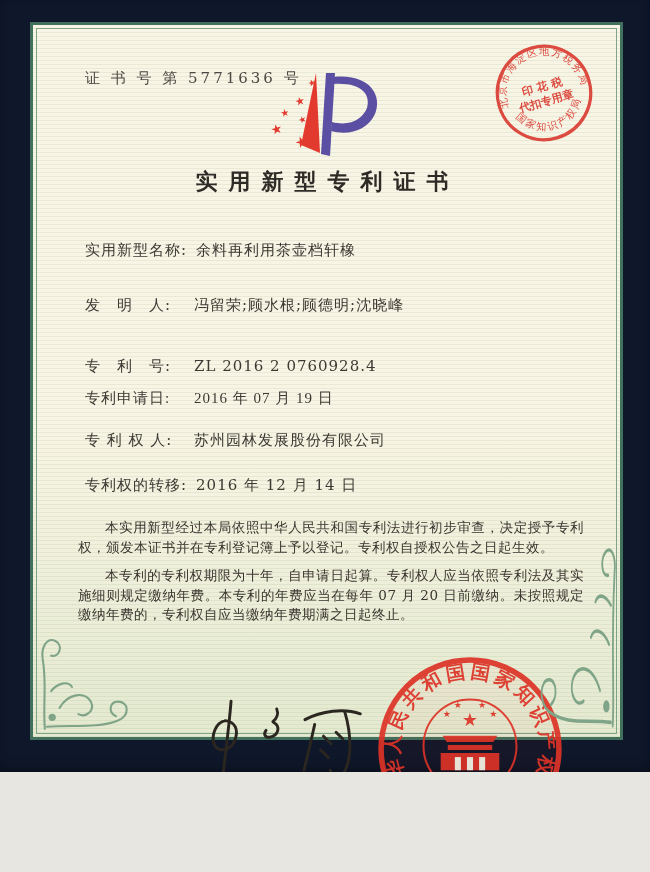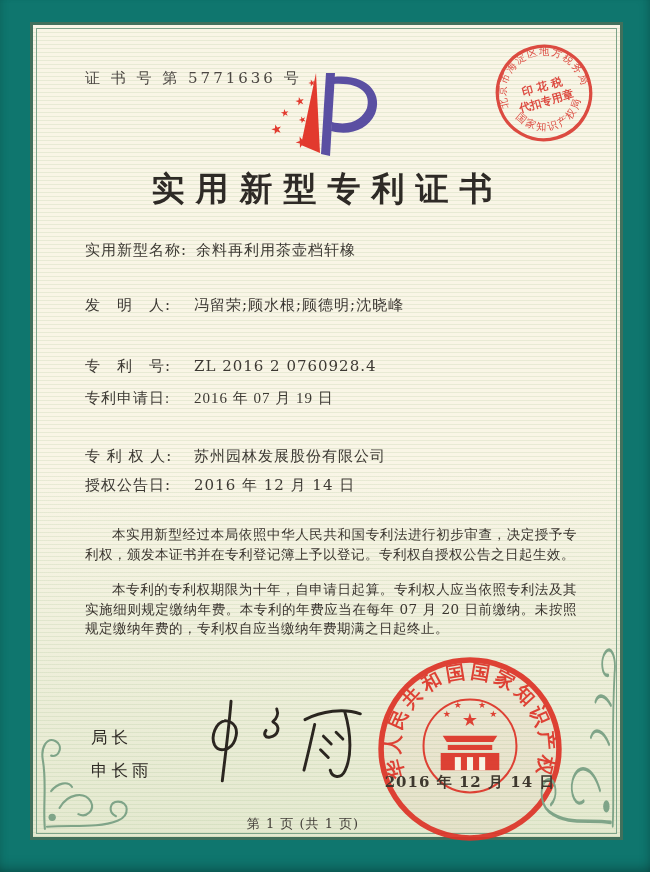--- a/index.html
+++ b/index.html
@@ -2,22 +2,22 @@
 <html><head>
 <meta charset="utf-8">
 <style>
   html,body{margin:0;padding:0;}
   body{
     width:650px;height:872px;
     font-family:"DejaVu Serif","Liberation Serif",serif;
     background:#e8e6e1;
   }
   .page{
-    position:relative;width:650px;height:872px;overflow:hidden;
-    background:#0f766e;
+    position:relative;width:650px;height:772px;overflow:hidden;
+    background:#0f172a;
     box-shadow:inset 0 -10px 14px -8px rgba(0,0,0,.35), inset -8px 0 12px -8px rgba(0,0,0,.2), inset 8px 0 12px -10px rgba(0,0,0,.15);
   }
   .cert{
     position:absolute;left:30px;top:22px;right:27px;bottom:32px;
     border:3px solid #41705c;
     background:
       repeating-linear-gradient(0deg, rgba(160,190,140,.20) 0px, rgba(160,190,140,.20) 1px, rgba(0,0,0,0) 1px, rgba(0,0,0,0) 4px),
       linear-gradient(180deg, rgba(214,226,192,0) 55%, rgba(203,218,180,.45) 100%),
       #f9f5e6;
   }
@@ -25,32 +25,32 @@
     position:absolute;left:3px;top:3px;right:3px;bottom:3px;
     border:1px solid #7da389;pointer-events:none;
   }
   .cert-no{
     position:absolute;left:52px;top:44px;
     font-size:15px;letter-spacing:3px;color:#4b4742;
   }
   .logo{position:absolute;left:236px;top:42px;width:130px;height:96px;}
   .title{
     position:absolute;left:0;right:0;top:142px;text-align:center;
-    font-size:33px;font-weight:600;letter-spacing:11px;padding-left:2px;
+    font-size:22px;font-weight:600;letter-spacing:11px;padding-left:2px;
     color:#2e2a26;
   }
   .field{position:absolute;left:52px;font-size:15px;color:#3c3933;white-space:nowrap;}
   .field .lbl{display:inline-block;min-width:100px;letter-spacing:1px;}
   .field .val{margin-left:9px;letter-spacing:1px;}
-  .f0{top:216px;} .f1{top:271px;} .f2{top:332px;} .f3{top:364px;font-family:Liberation Serif, serif;} .f4{top:406px;margin-top:16px;} .f5{top:451px;}
+  .f0{top:216px;} .f1{top:271px;} .f2{top:332px;} .f3{top:364px;font-family:Liberation Serif, serif;} .f4{top:406px;} .f5{top:451px;}
   .paras{
     position:absolute;left:36px;width:524px;top:484px;
     font-size:13.5px;line-height:19.5px;text-align:justify;color:#3a352f;
   }
-  .paras p{margin:16px;text-indent:2em;letter-spacing:.5px;}
+  .paras p{margin:9px;text-indent:2em;letter-spacing:.5px;}
   .director{position:absolute;left:58px;top:696px;font-size:16.5px;color:#2f2b26;letter-spacing:4px;}
   .director div{line-height:33px;}
   .signature{position:absolute;left:165px;top:668px;width:175px;height:98px;}
   .office-seal{position:absolute;left:341px;top:628px;width:192px;height:192px;opacity:.92;}
   .seal-date{
     position:absolute;left:341px;top:748px;width:192px;text-align:center;
     font-size:15px;letter-spacing:1px;color:#3e382e;font-weight:600;z-index:6;
   }
   .tax-stamp{position:absolute;left:455px;top:12px;width:112px;height:112px;transform:rotate(-16deg);opacity:.88;}
   .footer{
@@ -110,32 +110,28 @@
     <div class="field f2">
       <span class="lbl">专　利　号:</span><span class="val">ZL 2016 2 0760928.4</span>
     </div>
     <div class="field f3">
       <span class="lbl">专利申请日:</span><span class="val">2016 年 07 月 19 日</span>
     </div>
     <div class="field f4">
       <span class="lbl">专 利 权 人:</span><span class="val">苏州园林发展股份有限公司</span>
     </div>
     <div class="field f5">
-      <span class="lbl">授权公告日:</span><span class="val">2016 年 12 月 14 日</span>
+      <span class="lbl">专利权的转移:</span><span class="val">2016 年 12 月 14 日</span>
     </div>
 
     <div class="paras">
       <p>本实用新型经过本局依照中华人民共和国专利法进行初步审查，决定授予专利权，颁发本证书并在专利登记簿上予以登记。专利权自授权公告之日起生效。</p>
       <p>本专利的专利权期限为十年，自申请日起算。专利权人应当依照专利法及其实施细则规定缴纳年费。本专利的年费应当在每年 07 月 20 日前缴纳。未按照规定缴纳年费的，专利权自应当缴纳年费期满之日起终止。</p>
     </div>
 
-    <div class="director">
-      <div>局长</div>
-      <div>申长雨</div>
-    </div>
 
     <svg class="signature" viewBox="0 0 180 100">
       <g stroke="#2b2620" stroke-width="3" fill="none" stroke-linecap="round">
         <path d="M28,28 C18,30 13,44 17,53 C21,61 34,59 38,48 C42,37 38,29 28,28"></path>
         <path d="M34,8 C32,34 28,64 25,90"></path>
         <path d="M78,30 C85,34 83,43 74,45 C69,46 67,42 70,38"></path>
         <path d="M81,16 C83,21 81,26 77,29"></path>
         <path d="M110,27 C127,18 150,15 167,21"></path>
         <path d="M120,32 C116,50 112,67 109,79"></path>
         <path d="M151,19 C158,43 158,66 151,80 C147,88 138,87 136,79"></path>

